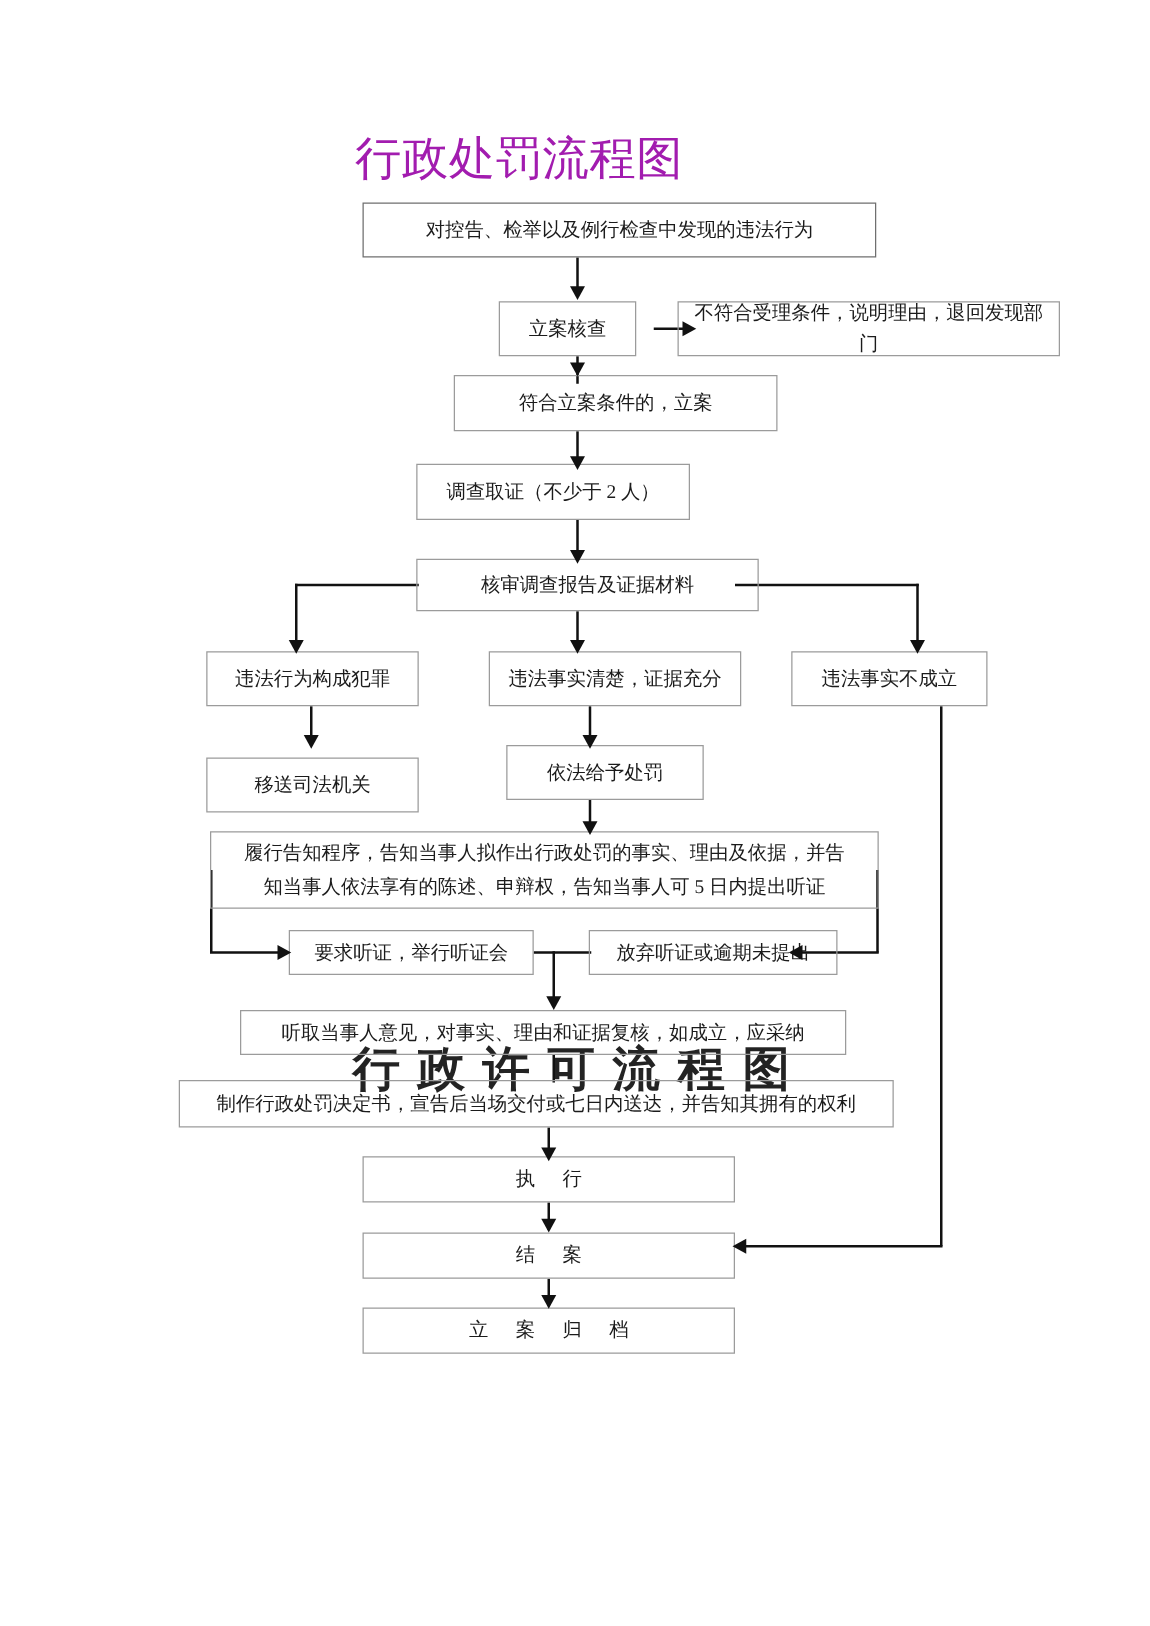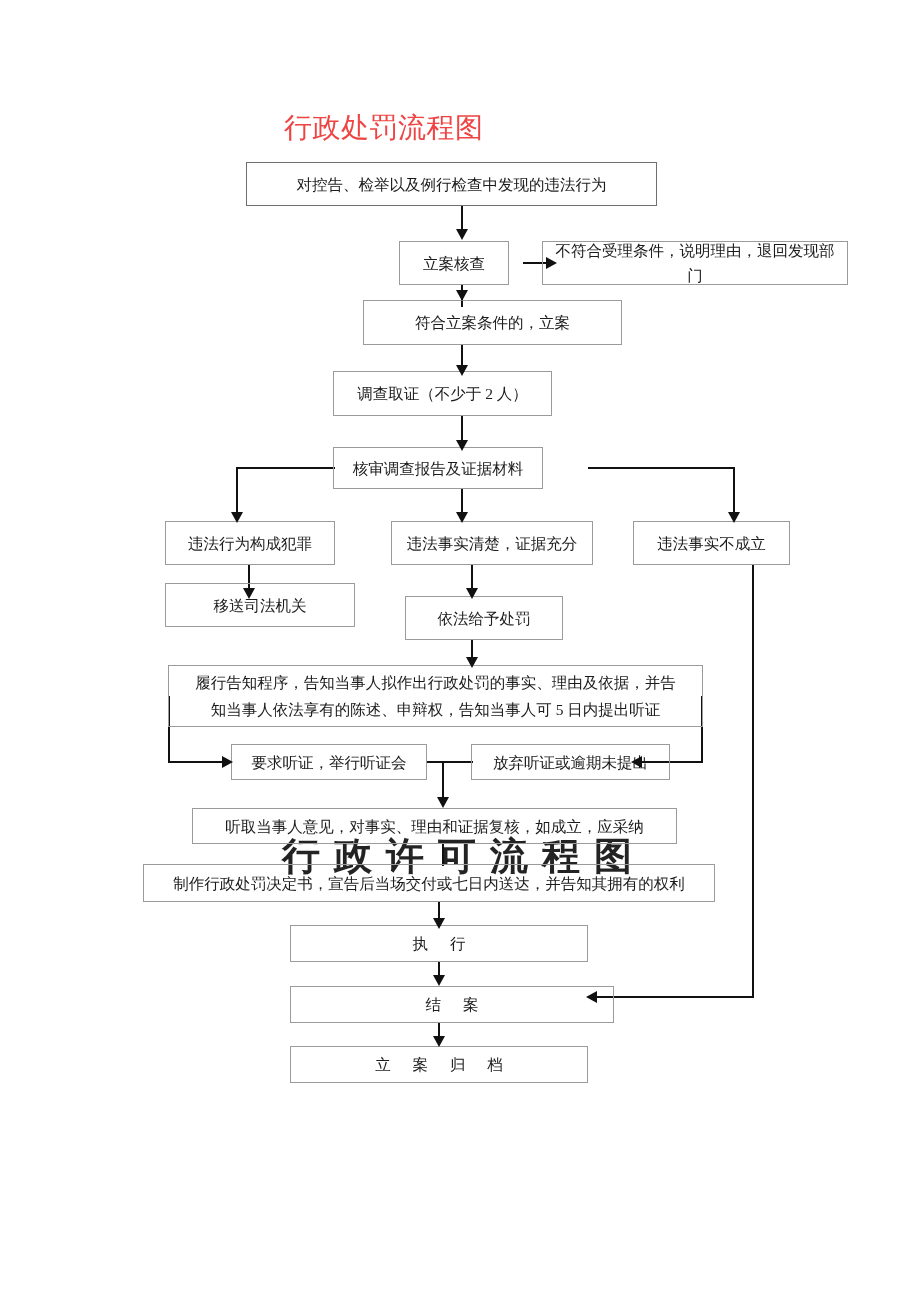--- a/index.html
+++ b/index.html
@@ -17,23 +17,23 @@
     width: 920px;
     height: 1301px;
     background: #ffffff;
     overflow: hidden;
   }
 
   
   .page-title {
     position: absolute;
     font-family: "Liberation Serif", "DejaVu Serif", serif;
-    font-size: 28px;
+    font-size: 37px;
     line-height: 36px;
-    color: #ef4444;
+    color: #a21caf;
     white-space: nowrap;
     letter-spacing: 0.5px;
   }
 
   
   .watermark {
     position: absolute;
     font-family: "Liberation Serif", "DejaVu Serif", serif;
     font-weight: bold;
     font-size: 38px;
@@ -55,21 +55,21 @@
     align-items: center;
     justify-content: center;
     text-align: center;
     font-family: "Liberation Serif", "DejaVu Serif", serif;
     font-size: 15.5px;
     line-height: 25px;
     color: #1b1b1b;
     padding: 0 6px;
     z-index: 3;
   }
-  .node.thick { border: 1.6px solid #6f6f6f; }
+  .node.thick { border: 1.6px solid #6f6f6f; margin-left: 44px; }
   .node.twoline { line-height: 27px; padding: 0 0; }
   .node .txt { display: block; width: 100%; }
   .node.wide-sp { letter-spacing: 9px; text-indent: 9px; }
 
   
   .ln {
     position: absolute;
     background: #111111;
     z-index: 2;
   }
@@ -135,21 +135,21 @@
   <div class="ln v" style="left:461px; top:345px; height:27px;"></div>
   <div class="arrow down" style="left:456px; top:365px;"></div>
 
   <div class="node" style="left:333px; top:371px; width:219px; height:45px;">
     <span class="txt">调查取证（不少于 2 人）</span>
   </div>
 
   <div class="ln v" style="left:461px; top:416px; height:32px;"></div>
   <div class="arrow down" style="left:456px; top:440px;"></div>
 
-  <div class="node" style="left:333px; top:447px; width:210px; height:42px;">
+  <div class="node" style="left:333px; top:447px; width:274px; height:42px;">
     <span class="txt">核审调查报告及证据材料</span>
   </div>
 
   <div class="ln h" style="left:236px; top:467px; width:99px;"></div>
   <div class="ln v" style="left:236px; top:467px; height:52px;"></div>
   <div class="arrow down" style="left:231px; top:512px;"></div>
 
   <div class="ln v" style="left:461px; top:489px; height:30px;"></div>
   <div class="arrow down" style="left:456px; top:512px;"></div>
 
@@ -170,21 +170,21 @@
   <div class="arrow down" style="left:466px; top:588px;"></div>
 
   <div class="node" style="left:633px; top:521px; width:157px; height:44px;">
     <span class="txt">违法事实不成立</span>
   </div>
 
   <div class="ln v" style="left:752px; top:565px; height:432px;"></div>
   <div class="ln h" style="left:595px; top:996px; width:159px;"></div>
   <div class="arrow left" style="left:586px; top:991px;"></div>
 
-  <div class="node" style="left:165px; top:583px; width:190px; height:44px;">
+  <div class="node" style="left:165px; top:606px; width:170px; height:44px;">
     <span class="txt">移送司法机关</span>
   </div>
 
   <div class="node" style="left:405px; top:596px; width:158px; height:44px;">
     <span class="txt">依法给予处罚</span>
   </div>
   <div class="ln v" style="left:471px; top:640px; height:26px;"></div>
   <div class="arrow down" style="left:466px; top:657px;"></div>
 
   <div class="node twoline" style="left:168px; top:665px; width:535px; height:62px; flex-direction:column;">
@@ -222,21 +222,21 @@
   </div>
   <div class="ln v" style="left:438px; top:902px; height:24px;"></div>
   <div class="arrow down" style="left:433px; top:918px;"></div>
 
   <div class="node wide-sp" style="left:290px; top:925px; width:298px; height:37px;">
     <span class="txt">执 行</span>
   </div>
   <div class="ln v" style="left:438px; top:962px; height:22px;"></div>
   <div class="arrow down" style="left:433px; top:975px;"></div>
 
-  <div class="node wide-sp" style="left:290px; top:986px; width:324px; height:37px;">
+  <div class="node wide-sp" style="left:290px; top:986px; width:298px; height:37px;">
     <span class="txt">结 案</span>
   </div>
   <div class="ln v" style="left:438px; top:1023px; height:22px;"></div>
   <div class="arrow down" style="left:433px; top:1036px;"></div>
 
   <div class="node wide-sp" style="left:290px; top:1046px; width:298px; height:37px;">
     <span class="txt">立 案 归 档</span>
   </div>
 
 </div>

